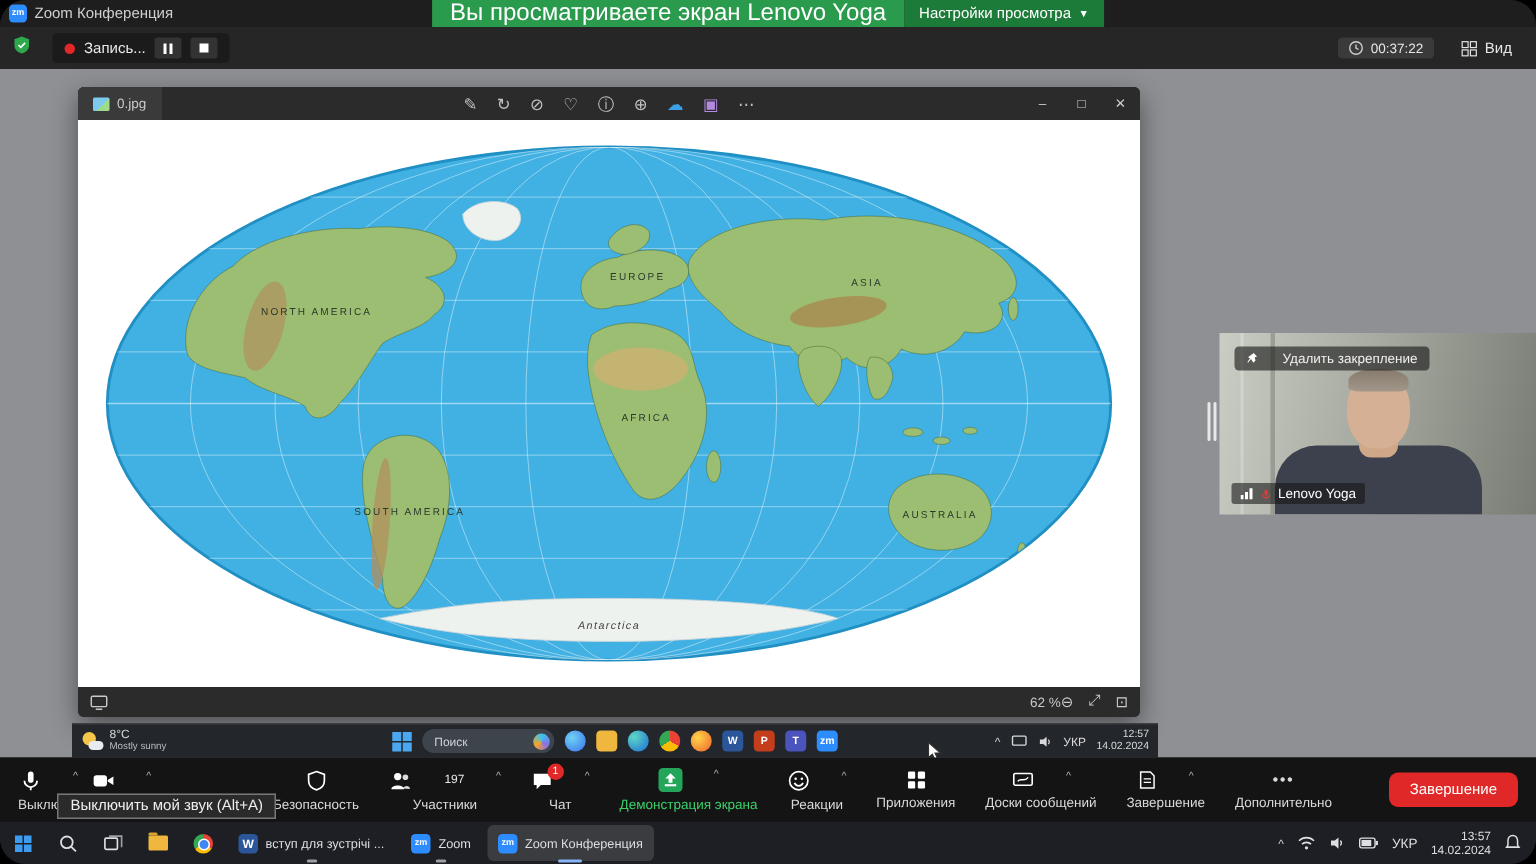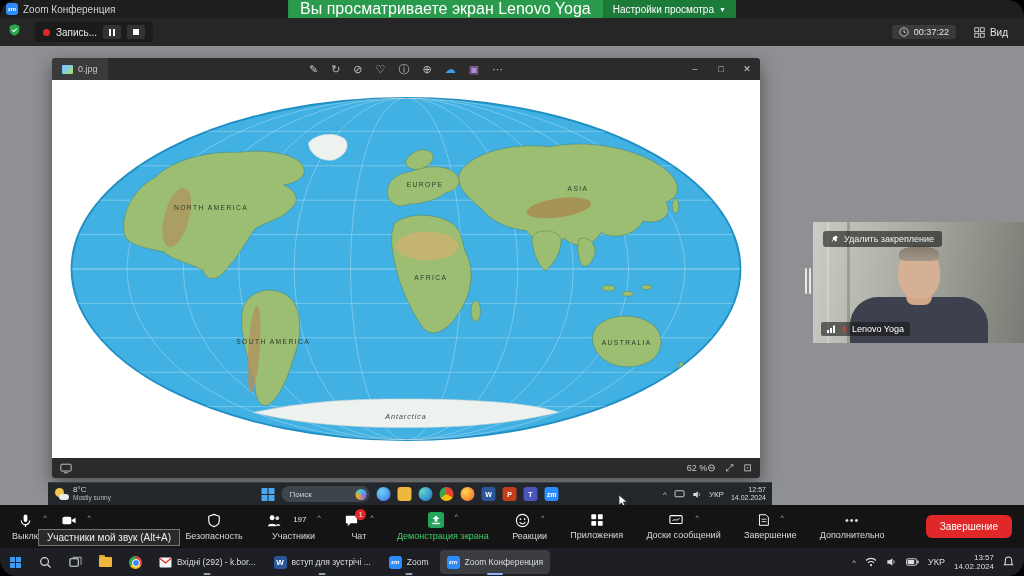--- a/index.html
+++ b/index.html
@@ -67,35 +67,35 @@
   
   .vhandle{position:absolute;left:805px;top:268px;width:6px;height:26px;display:flex;gap:2px;}
   .vhandle i{display:block;width:2px;height:100%;background:#e8e8e8;border-radius:1px;}
   .vtile{position:absolute;left:813px;top:222px;width:211px;height:121px;background:linear-gradient(100deg,#c9cdc3 0%,#a7aba1 45%,#787c74 100%);overflow:hidden;}
   .doorline{position:absolute;left:34px;top:0;bottom:0;width:3px;background:rgba(80,80,70,.30);}
   .doorline2{position:absolute;left:14px;top:0;bottom:0;width:2px;background:rgba(255,255,255,.25);}
   .head{position:absolute;left:50%;transform:translateX(-50%);bottom:44px;width:42px;height:52px;background:#d6b094;border-radius:48% 48% 44% 44%;}
   .hair{position:absolute;top:-1px;left:1px;right:1px;height:15px;background:linear-gradient(#857a6c,#a3968a);border-radius:50% 50% 20% 20%;}
   .shoulders{position:absolute;left:50%;transform:translateX(-50%);bottom:0;width:138px;height:46px;background:#3c414d;border-radius:28px 28px 0 0;}
   .collar{position:absolute;left:50%;transform:translateX(-50%);bottom:38px;width:26px;height:10px;background:#cfa887;border-radius:0 0 8px 8px;}
-  .pinchip{position:absolute;left:10px;top:9px;display:flex;align-items:center;gap:5px;background:rgba(25,25,25,.62);border-radius:3px;padding:3px 8px;color:#f0f0f0;font-size:9px;cursor:pointer;}
+  .pinchip{position:absolute;left:10px;top:9px;display:flex;align-items:center;gap:16px;background:rgba(25,25,25,.62);border-radius:3px;padding:3px 8px;color:#f0f0f0;font-size:9px;cursor:pointer;}
   .namechip{position:absolute;left:8px;bottom:7px;display:flex;align-items:center;gap:4px;background:rgba(20,20,20,.58);border-radius:2px;padding:2px 6px;color:#fff;font-size:9px;}
 
   
   .cursor{position:absolute;left:618px;top:448px;z-index:5;}
 
   
   .controlbar{position:absolute;left:0;top:505px;width:1024px;height:43px;background:#141414;display:flex;align-items:center;padding:0 8px;color:#d9d9d9;z-index:40;}
   .cb-left{display:flex;width:158px;}
   .cb-mid{flex:1;display:flex;justify-content:space-evenly;align-items:center;height:100%;}
   .cb-end{width:112px;display:flex;justify-content:flex-end;padding-right:4px;}
   .cbtn{display:flex;flex-direction:column;align-items:center;justify-content:center;gap:3px;height:100%;padding:0 4px;background:none;border:none;cursor:pointer;color:#d9d9d9;position:relative;}
   .cbtn .lbl{font-size:9px;white-space:nowrap;color:#d9d9d9;}
   .cbtn .lbl.green{color:#3bd06b;}
-  .iconrow{display:flex;align-items:flex-start;gap:11px;}
+  .iconrow{display:flex;align-items:flex-start;gap:21px;}
   .caret{font-size:7px;color:#b5b5b5;line-height:1;margin-top:1px;}
   .pcount{font-size:8px;color:#e8e8e8;margin-top:2px;}
   .badge{position:absolute;top:-4px;right:-7px;min-width:11px;height:11px;border-radius:6px;background:#e02828;color:#fff;font-size:7px;display:flex;align-items:center;justify-content:center;padding:0 2px;}
   .share-tile{background:#23a55a;border-radius:3px;width:16px;height:16px;display:flex;align-items:center;justify-content:center;}
   .end-btn{background:#e02828;color:#fff;border:none;border-radius:6px;padding:6px 14px;font-size:10px;cursor:pointer;}
   .mutelabel{max-width:44px;overflow:hidden;}
   .tooltip{position:absolute;left:38px;top:529px;background:#2a2a2a;border:1px solid #777;color:#eee;font-size:10px;padding:2px 8px;z-index:60;white-space:nowrap;}
 
   
   .htask{position:absolute;left:0;top:548px;width:1024px;height:28px;background:#1d1f24;display:flex;align-items:center;color:#dcdee1;z-index:50;}
@@ -491,21 +491,21 @@
           </span>
         <span class="lbl">Дополнительно</span>
       </button>
     </div>
 
     <div class="cb-end">
       <button class="end-btn">Завершение</button>
     </div>
   </div>
 
-  <div class="tooltip">Участники мой звук (Alt+A)</div>
+  <div class="tooltip">Выключить мой звук (Alt+A)</div>
 
   <div class="htask">
     <span class="hicon">
         <span class="hwin">
           <i></i>
           <i></i>
           <i></i>
           <i></i>
         </span>
       </span>
@@ -522,28 +522,20 @@
         </svg>
     </span>
     <span class="hicon">
         <span class="folder"></span>
       </span>
     <span class="hicon">
         <span class="chrome"></span>
       </span>
 
     <span class="happ">
-      <svg class="sqicon" width="13" height="11" viewBox="0 0 13 11">
-          <rect x="0.5" y="0.5" width="12" height="10" rx="1" fill="#f5f5f5"></rect>
-          <path d="M1 1.5 L6.5 6 L12 1.5" fill="none" stroke="#d93025" stroke-width="1.3"></path>
-        </svg>
-      <span class="alabel">Вхідні (292) - k.bor...</span>
-      <span class="under"></span>
-    </span>
-    <span class="happ">
       <span class="sqicon word">W</span>
       <span class="alabel">вступ для зустрічі ...</span>
       <span class="under"></span>
     </span>
     <span class="happ">
       <span class="sqicon zoomsq">zm</span>
       <span class="alabel">Zoom</span>
       <span class="under"></span>
     </span>
     <span class="happ active">

